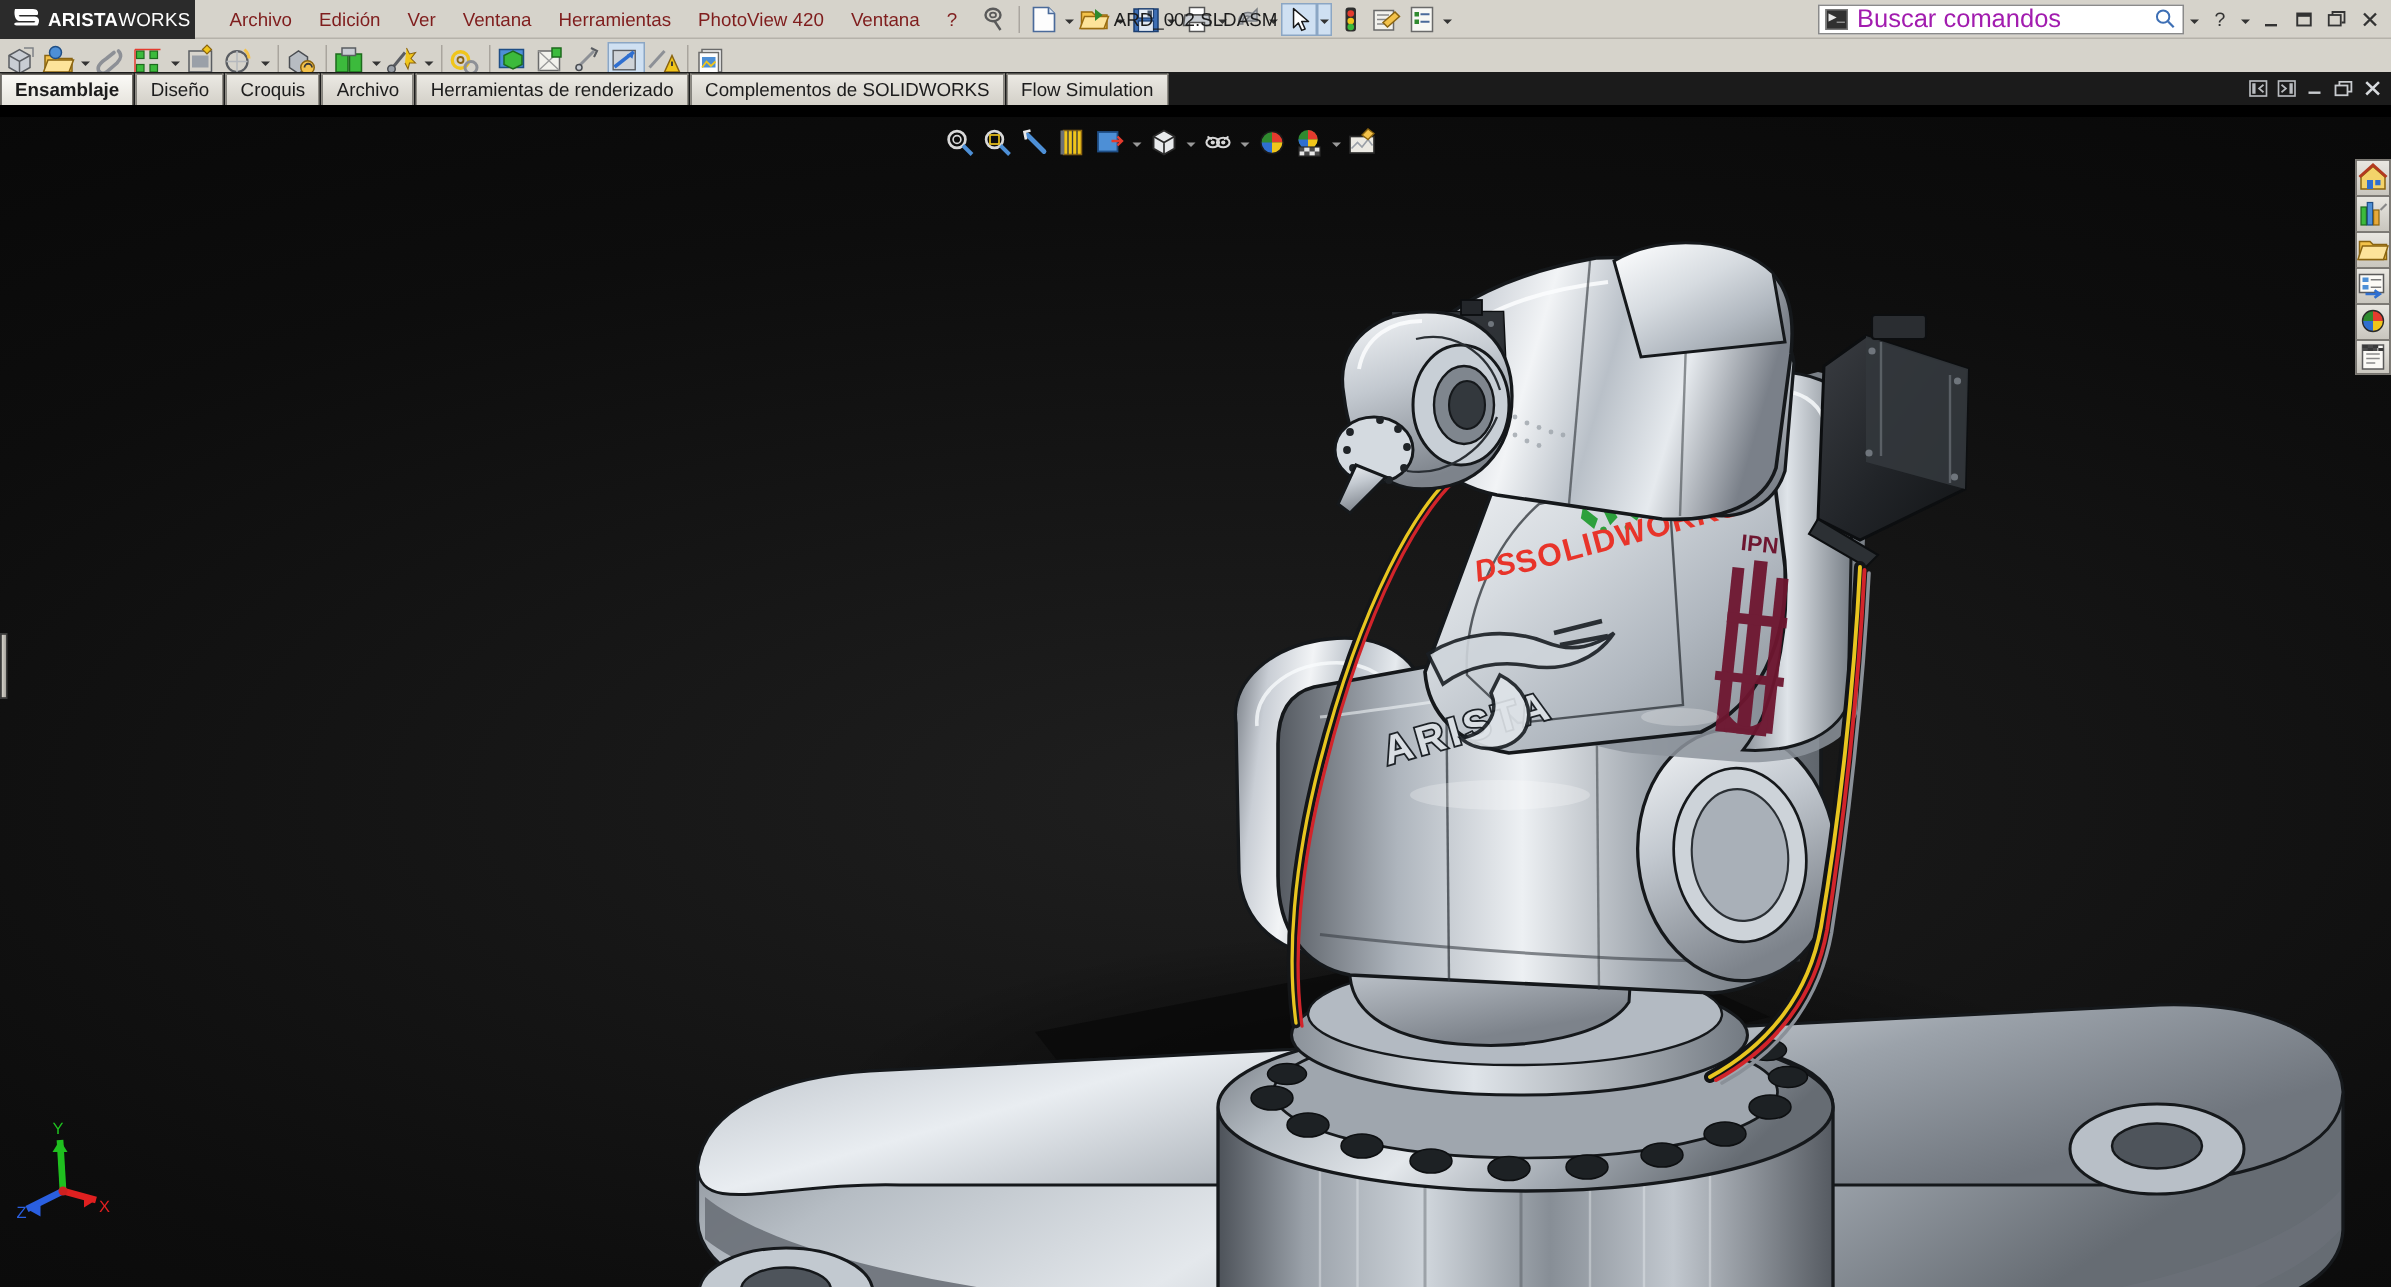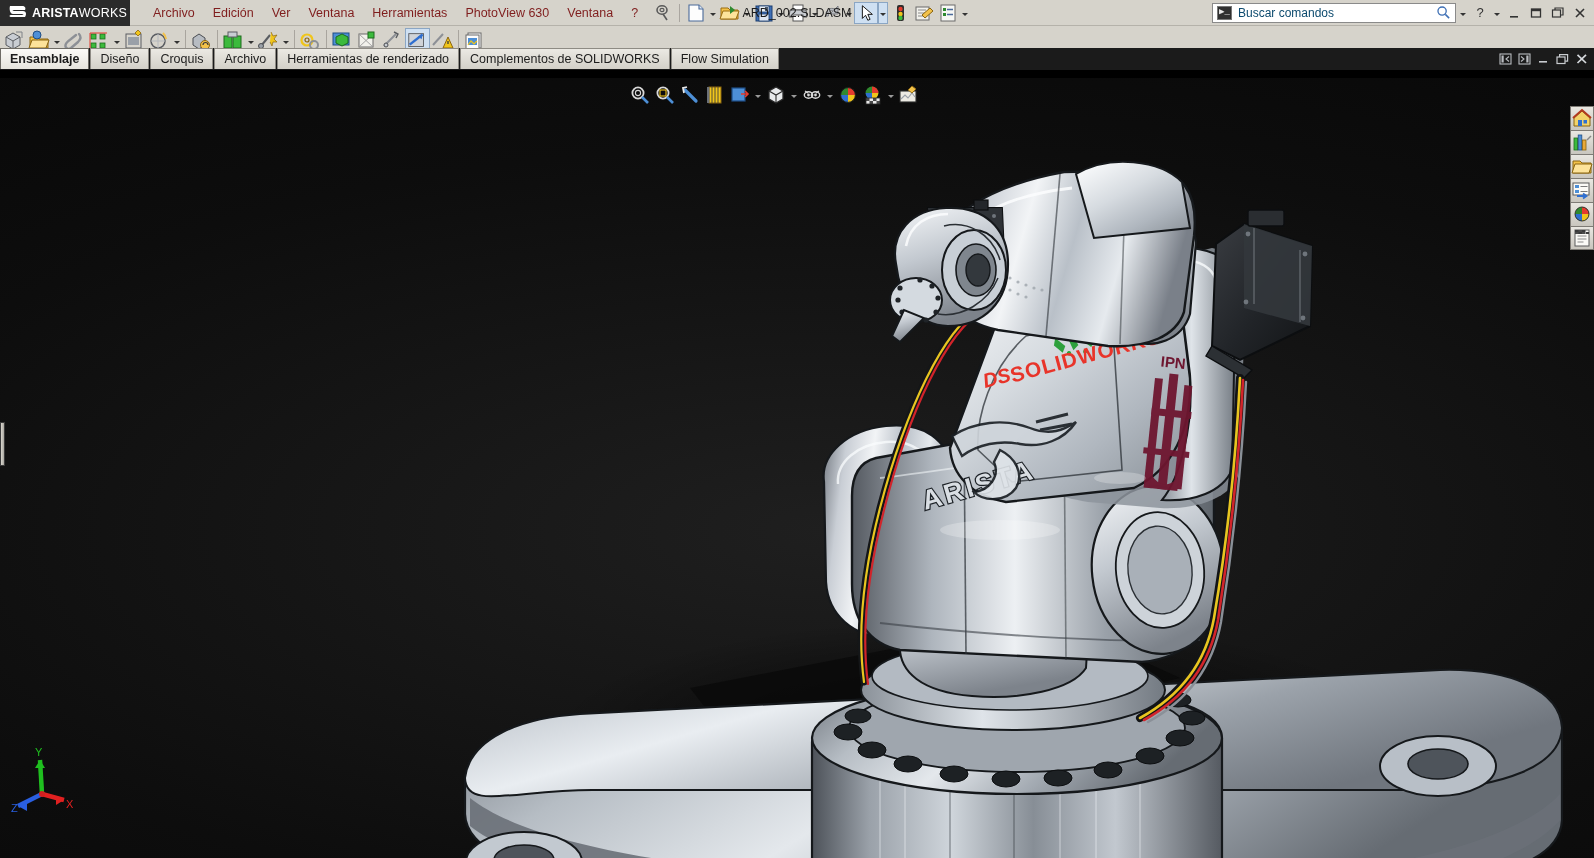--- a/index.html
+++ b/index.html
@@ -51,37 +51,37 @@
 
   .cmdsearch {
     height: 20px; background: #fff; border: 1px solid #8a8a8a;
     display: flex; align-items: center; gap: 6px; padding: 0 4px; width: 244px;
   }
   .cmdsearch .prompt {
     width: 15px; height: 14px; background: #303030; border: 1px solid #777;
     color: #e8e8e8; font-family: "Liberation Mono", monospace; font-size: 9px;
     display: flex; align-items: center; justify-content: center; line-height: 1;
   }
-  .cmdsearch .ph { font-size: 12px; color: #0c4a6e; flex: 1; }
+  .cmdsearch .ph { font-size: 17px; color: #a21caf; flex: 1; }
   .winbtn { width: 20px; height: 22px; display: flex; align-items: center; justify-content: center; cursor: default; }
 
   
   .toolbar2 {
     position: absolute; left: 0; top: 26px; width: 1594px; height: 30px;
     background: #d6d3cb; display: flex; align-items: center; padding-left: 2px;
     border-bottom: 1px solid #9b9890;
   }
   .tb2-icon { width: 25px; height: 26px; position: relative; flex: 0 0 auto; cursor: default; }
   .tb2-icon.sel { background: #cfe0f2; border: 1px solid #8ba6c4; }
   .tb2-sep { width: 1px; height: 22px; background: #a9a59e; margin: 0 3px; flex: 0 0 auto; }
 
   
   .tabstrip {
     position: absolute; left: 0; top: 48px; width: 1594px; height: 22px;
-    background: #1b1b1b; display: flex; align-items: flex-start;
+    background: #1b1b1b; display: flex; align-items: center;
   }
   .tab {
     height: 21px; line-height: 21px; padding: 0 9px;
     font-size: 12.5px; color: #1c1c1c;
     background: linear-gradient(#ebe9e3, #d3d0c8);
     border: 1px solid #8e8b84; border-bottom: none; margin-right: 1px;
     white-space: nowrap; cursor: default;
   }
   .tab.active {
     font-weight: bold; background: linear-gradient(#fbfaf7, #e6e4dd);
@@ -151,21 +151,21 @@
       <span class="nm"><span>ARISTA</span><i>WORKS</i></span>
     </div>
 
     <div style="width:14px"></div>
 
     <div class="menu-item">Archivo</div>
     <div class="menu-item">Edición</div>
     <div class="menu-item">Ver</div>
     <div class="menu-item">Ventana</div>
     <div class="menu-item">Herramientas</div>
-    <div class="menu-item">PhotoView 630</div>
+    <div class="menu-item">PhotoView 420</div>
     <div class="menu-item">Ventana</div>
     <div class="menu-item">?</div>
 
     <div class="tb-icon" style="margin-left:4px">
       <svg width="24" height="22" viewBox="0 0 24 22">
         <g transform="translate(5,3)">
           <ellipse cx="6" cy="5" rx="5" ry="4.2" fill="none" stroke="#5a5a5a" stroke-width="1.6"></ellipse>
           <ellipse cx="6" cy="5" rx="2" ry="1.6" fill="none" stroke="#5a5a5a" stroke-width="1.2"></ellipse>
           <path d="M7 9 L11 15" stroke="#5a5a5a" stroke-width="1.6" fill="none"></path>
         </g>

